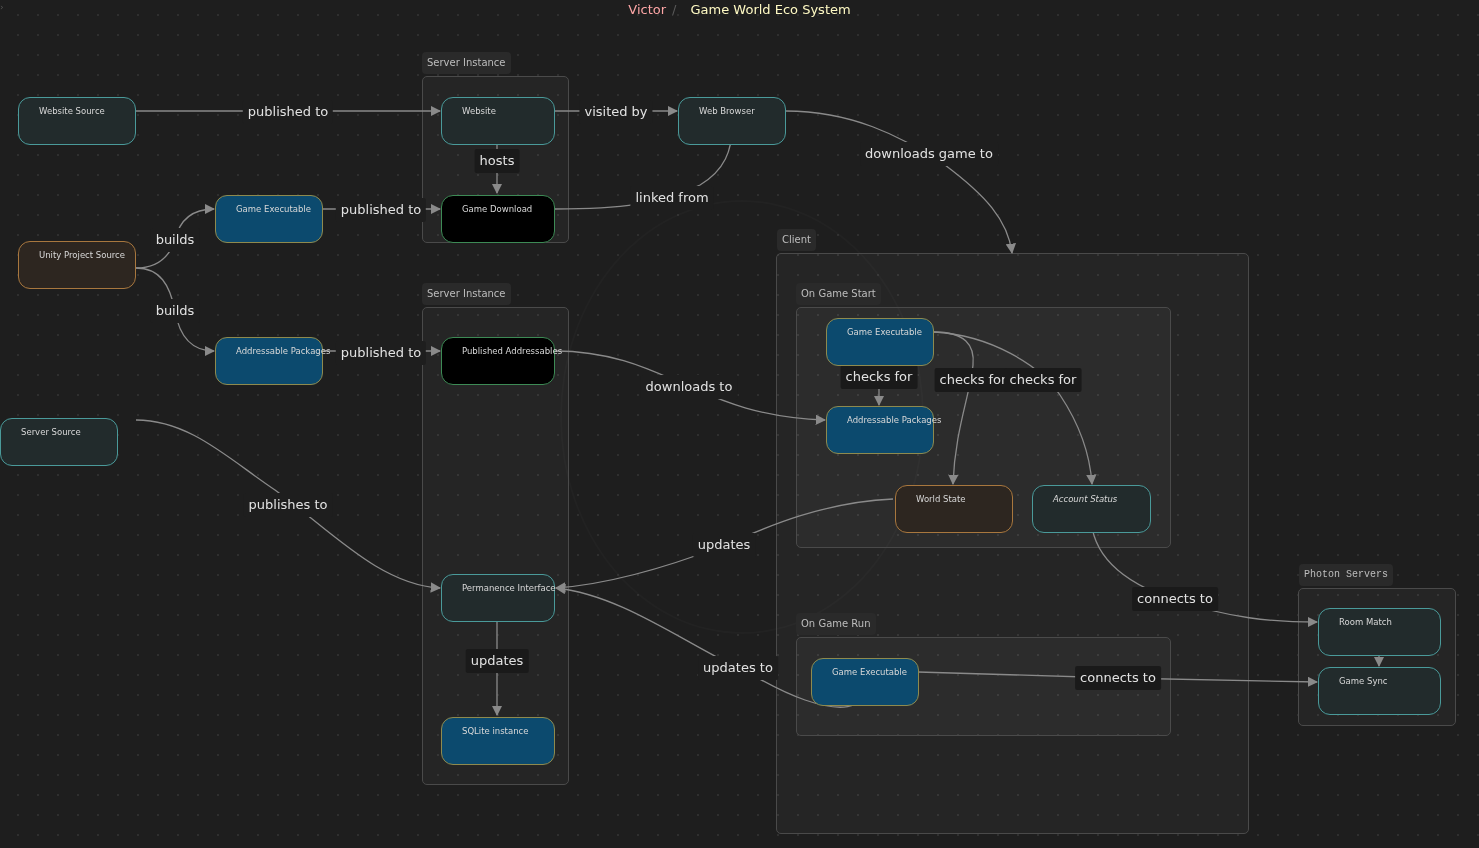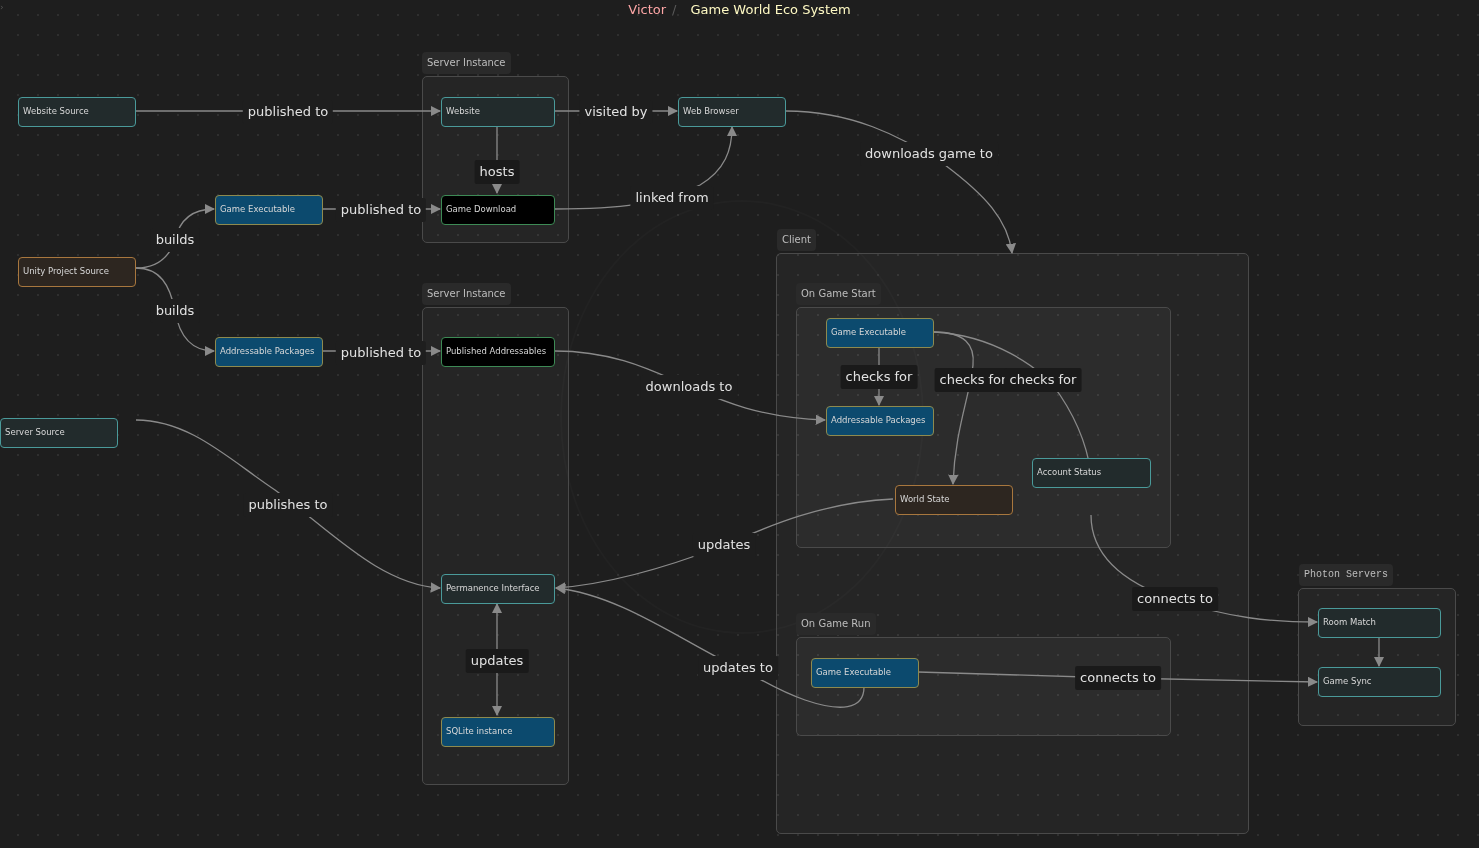--- a/index.html
+++ b/index.html
@@ -33,23 +33,23 @@
     border:1px solid #4a4a4a; border-radius:5px;
     background:rgba(255,255,255,0.035);
   }
   .group-label {
     position:absolute; box-sizing:border-box;
     font-size:10px; line-height:22px; padding:0 5px;
     background:#2a2a2a; border-radius:4px; color:#bdbdbd; white-space:nowrap;
   }
 
   .node {
-    position:absolute; box-sizing:border-box; height:30px;
-    border:1.5px solid; border-radius:4px;
-    font-size:8.5px; line-height:27px; padding-left:4px;
+    position:absolute; box-sizing:border-box; height:48px;
+    border:1.5px solid; border-radius:12px;
+    font-size:8.5px; line-height:27px; padding-left:20px;
     color:#d8d8d8; white-space:nowrap; cursor:pointer;
   }
   .node.teal   { border-color:#4a9a9a; background:#222b2c; }
   .node.olive  { border-color:#8e8a4e; background:#0c4a6e; }
   .node.green  { border-color:#3d8a55; background:#000000; }
   .node.orange { border-color:#a8773e; background:#2d2620; }
 
   svg.edges { position:absolute; left:0; top:0; width:1479px; height:848px; overflow:visible; }
   svg.edges path.edge { fill:none; stroke:#8a8a8a; stroke-width:1.3; }
 
@@ -132,54 +132,54 @@
 
   <path class="edge" d="M1091,515 C1091,560 1130,585 1175,600 C1230,618 1270,622 1317,622" marker-end="url(#arrow)"></path>
 
   <path class="edge" d="M1379,638 L1379,666" marker-end="url(#arrow)"></path>
 
   <path class="edge" d="M918,672 L1118,678 L1317,682" marker-end="url(#arrow)"></path>
 </svg>
 
 <span class="edge-label" style="left:288px;top:112px;">published to</span>
 <span class="edge-label" style="left:616px;top:112px;">visited by</span>
-<span class="edge-label dark" style="left:497px;top:161px;margin-top:11px;">hosts</span>
+<span class="edge-label dark" style="left:497px;top:161px;">hosts</span>
 <span class="edge-label" style="left:672px;top:198px;">linked from</span>
 <span class="edge-label" style="left:929px;top:154px;">downloads game to</span>
 <span class="edge-label" style="left:175px;top:240px;">builds</span>
 <span class="edge-label" style="left:175px;top:311px;">builds</span>
 <span class="edge-label" style="left:381px;top:210px;">published to</span>
 <span class="edge-label" style="left:381px;top:353px;">published to</span>
 <span class="edge-label" style="left:689px;top:387px;">downloads to</span>
 <span class="edge-label" style="left:288px;top:505px;">publishes to</span>
 <span class="edge-label" style="left:724px;top:545px;">updates</span>
 <span class="edge-label dark" style="left:497px;top:661px;">updates</span>
 <span class="edge-label" style="left:738px;top:668px;">updates to</span>
 <span class="edge-label dark" style="left:879px;top:377px;">checks for</span>
 <span class="edge-label dark" style="left:973px;top:380px;">checks for</span>
 <span class="edge-label dark" style="left:1043px;top:380px;">checks for</span>
 <span class="edge-label dark" style="left:1175px;top:599px;">connects to</span>
 <span class="edge-label dark" style="left:1118px;top:678px;">connects to</span>
 
 <div class="node teal" style="left:18px;top:97px;width:118px;">Website Source</div>
-<div class="node orange" style="left:18px;top:257px;width:118px;">Unity Project Source</div>
+<div class="node orange" style="left:18px;top:241px;width:118px;">Unity Project Source</div>
 <div class="node teal" style="left:0;top:406px;width:118px;margin-top:12px;">Server Source</div>
 
 <div class="node olive" style="left:215px;top:195px;width:108px;">Game Executable</div>
 <div class="node olive" style="left:215px;top:337px;width:108px;">Addressable Packages</div>
 
 <div class="node teal" style="left:441px;top:97px;width:114px;">Website</div>
 <div class="node green" style="left:441px;top:195px;width:114px;">Game Download</div>
 <div class="node teal" style="left:678px;top:97px;width:108px;">Web Browser</div>
 
 <div class="node green" style="left:441px;top:337px;width:114px;">Published Addressables</div>
 <div class="node teal" style="left:441px;top:574px;width:114px;">Permanence Interface</div>
 <div class="node olive" style="left:441px;top:717px;width:114px;">SQLite instance</div>
 
 <div class="node olive" style="left:826px;top:318px;width:108px;">Game Executable</div>
 <div class="node olive" style="left:826px;top:406px;width:108px;">Addressable Packages</div>
 <div class="node orange" style="left:895px;top:485px;width:118px;">World State</div>
-<div class="node teal" style="left:1032px;top:458px;width:119px;">Account Status</div>
+<div class="node teal" style="left:1032px;top:485px;width:119px;font-style:italic;">Account Status</div>
 
 <div class="node olive" style="left:811px;top:658px;width:108px;">Game Executable</div>
 
 <div class="node teal" style="left:1318px;top:608px;width:123px;">Room Match</div>
 <div class="node teal" style="left:1318px;top:667px;width:123px;">Game Sync</div>
 
 </body></html>

